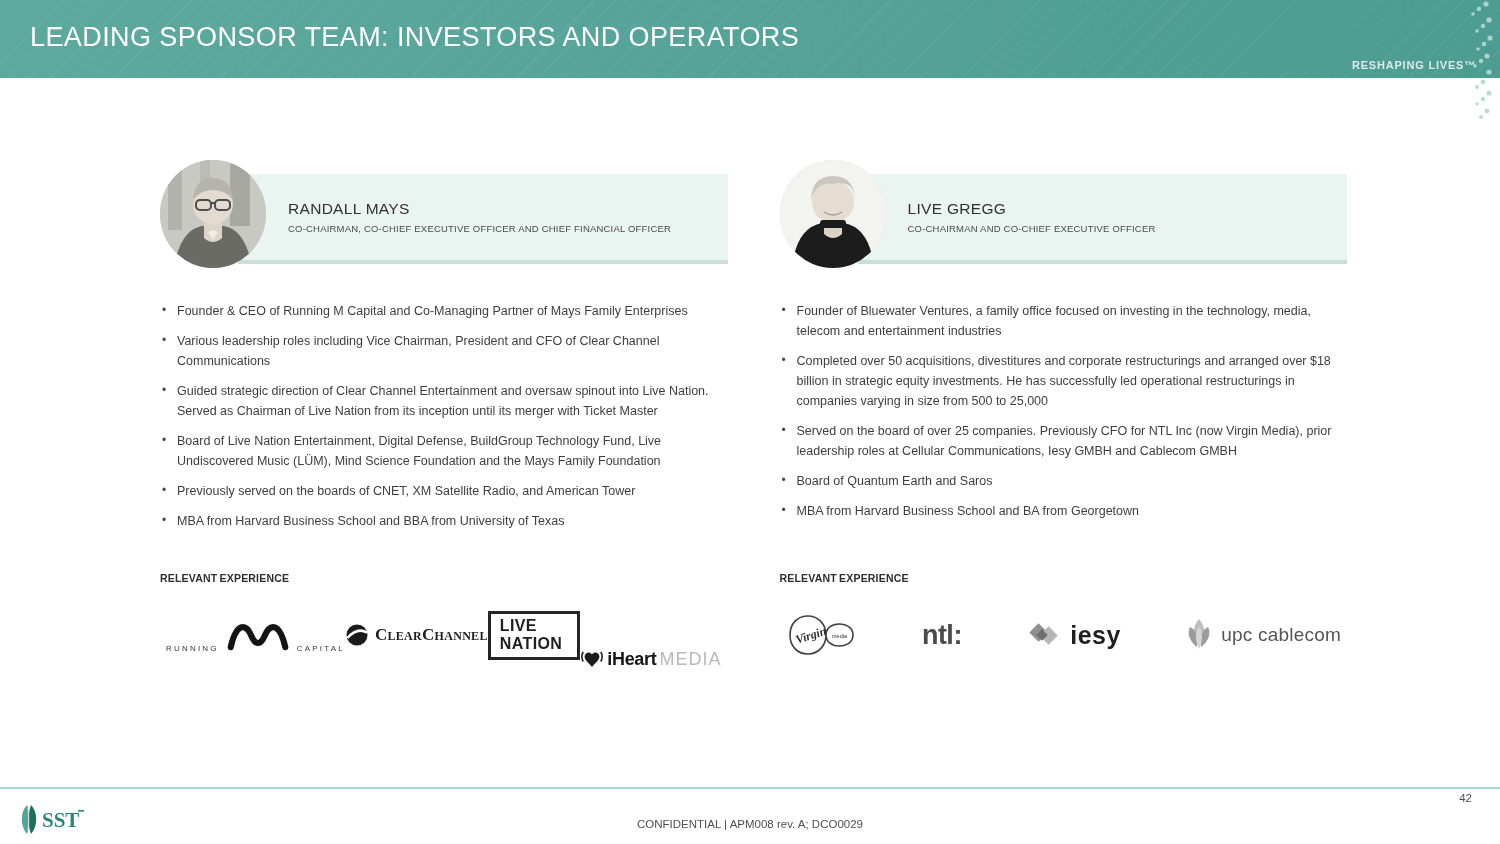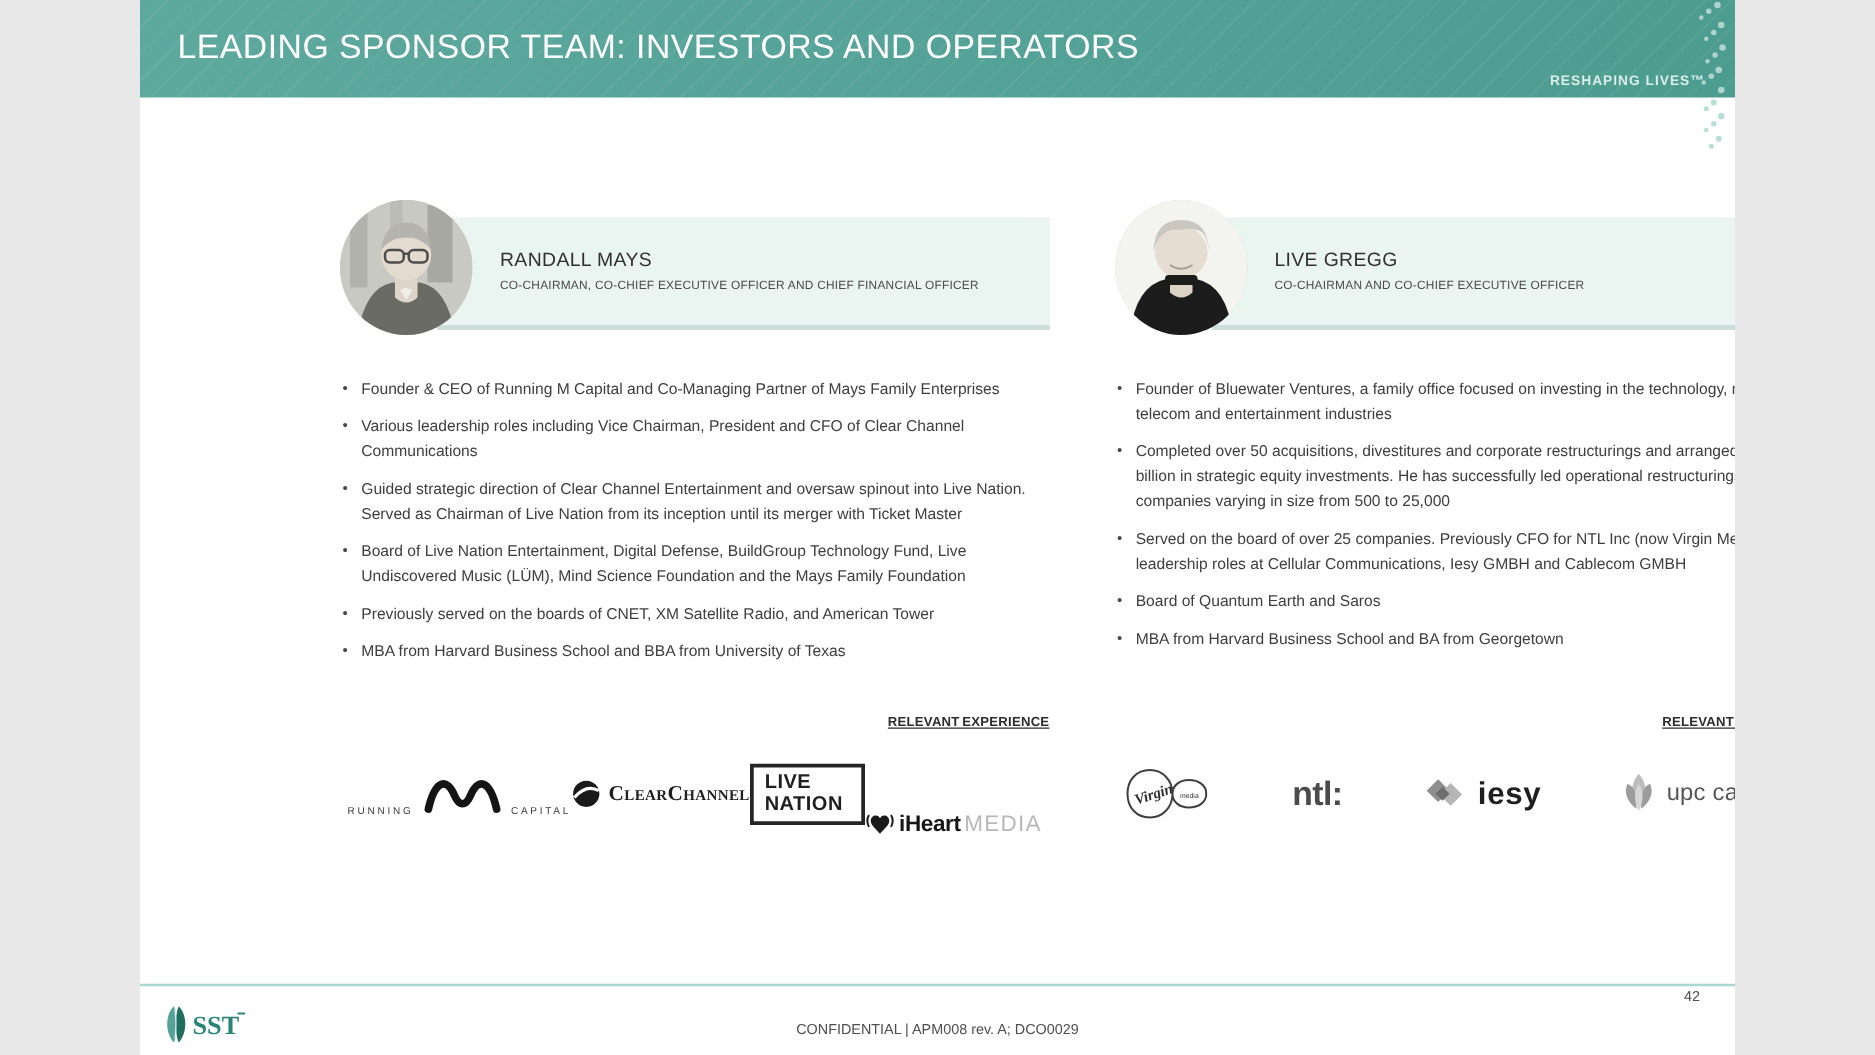--- a/index.html
+++ b/index.html
@@ -1,18 +1,18 @@
 <!DOCTYPE html>
 <html><head>
 <meta charset="utf-8">
 <style>
   * { margin:0; padding:0; box-sizing:border-box; }
   html,body { background:#e8e8e8; }
   .slide {
-    position:relative; width:1276px; height:844px;
+    position:relative; width:1500px; height:844px;
     background:#ffffff; overflow:hidden;
     font-family:"Liberation Sans", sans-serif;
     margin:0 auto;
   }
 
   
   .header {
     position:absolute; top:0; left:0; right:0; height:78px;
     background:linear-gradient(90deg,#5ea99e 0%,#55a399 45%,#4c9c90 100%);
   }
@@ -55,23 +55,23 @@
   ul.bullets { list-style:none; padding-right:4px; }
   ul.bullets li {
     position:relative; padding-left:17px; margin-bottom:10px;
     font-size:12.5px; line-height:1.6; color:#3e3e3e;
   }
   ul.bullets li::before {
     content:"\2022"; position:absolute; left:2px; top:0; color:#4a4a4a; font-size:12px;
   }
 
   .exp-label {
-    margin-top:auto; text-align:right;
+    margin-top:auto; text-align:left;
     font-size:10.5px; font-weight:700; color:#2d2d2d; letter-spacing:0.2px;
-    word-spacing:-1px; margin-bottom:24px;text-decoration:underline;
+    word-spacing:-1px; margin-bottom:24px;
   }
 
   .logo-row {
     height:54px; display:flex; align-items:center;
     justify-content:space-between; padding:0 6px;
   }
   .logo { display:flex; align-items:center; }
 
   
   .rmc { gap:7px;align-items:flex-end; }

